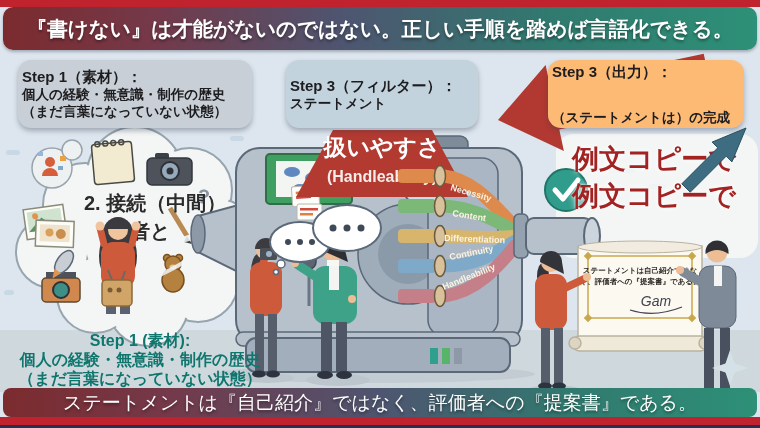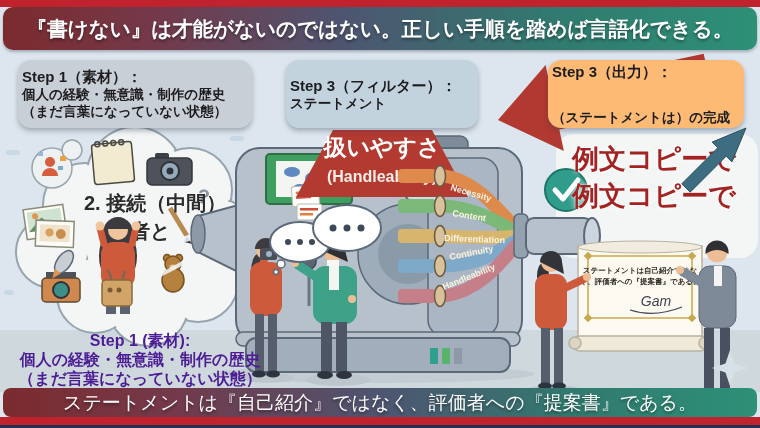--- a/index.html
+++ b/index.html
@@ -24,21 +24,21 @@
   .sl{font-size:13.5px;font-weight:700;line-height:17px;white-space:nowrap;}
 
   #illustration{position:absolute;left:0;top:0;z-index:1;}
 
   #warning{position:absolute;left:550px;top:141px;width:208px;z-index:4;text-align:center;
     font-weight:800;color:#a32222;font-size:27px;line-height:37px;white-space:nowrap;
     text-shadow:0 0 6px rgba(255,255,255,.95),0 0 2px rgba(255,255,255,.9);}
   #up-arrow{position:absolute;left:676px;top:126px;z-index:5;}
 
   #material-label{position:absolute;left:6px;top:331px;width:268px;z-index:4;text-align:center;
-    color:#4c1d95;font-weight:800;font-size:16px;line-height:19px;white-space:nowrap;}
+    color:#0f766e;font-weight:800;font-size:16px;line-height:19px;white-space:nowrap;}
 
   #footer-banner{position:absolute;left:3px;top:388px;width:754px;height:29px;border-radius:8px;
     background:linear-gradient(90deg,#7b2b2e 0%,#74394a 22%,#4e5570 50%,#31796f 75%,#2d9077 100%);
     display:flex;align-items:center;justify-content:center;z-index:3;}
   #footer-banner span{font-size:19px;font-weight:400;color:#fff;white-space:nowrap;
     text-shadow:0 2px 3px rgba(0,0,0,.4);}
   #strip-red-bottom{position:absolute;left:0;top:417px;width:760px;height:8px;background:#c1232e;z-index:3;}
   #strip-navy-bottom{position:absolute;left:0;top:425px;width:760px;height:3px;background:#233052;z-index:3;}
 </style>
 </head>

